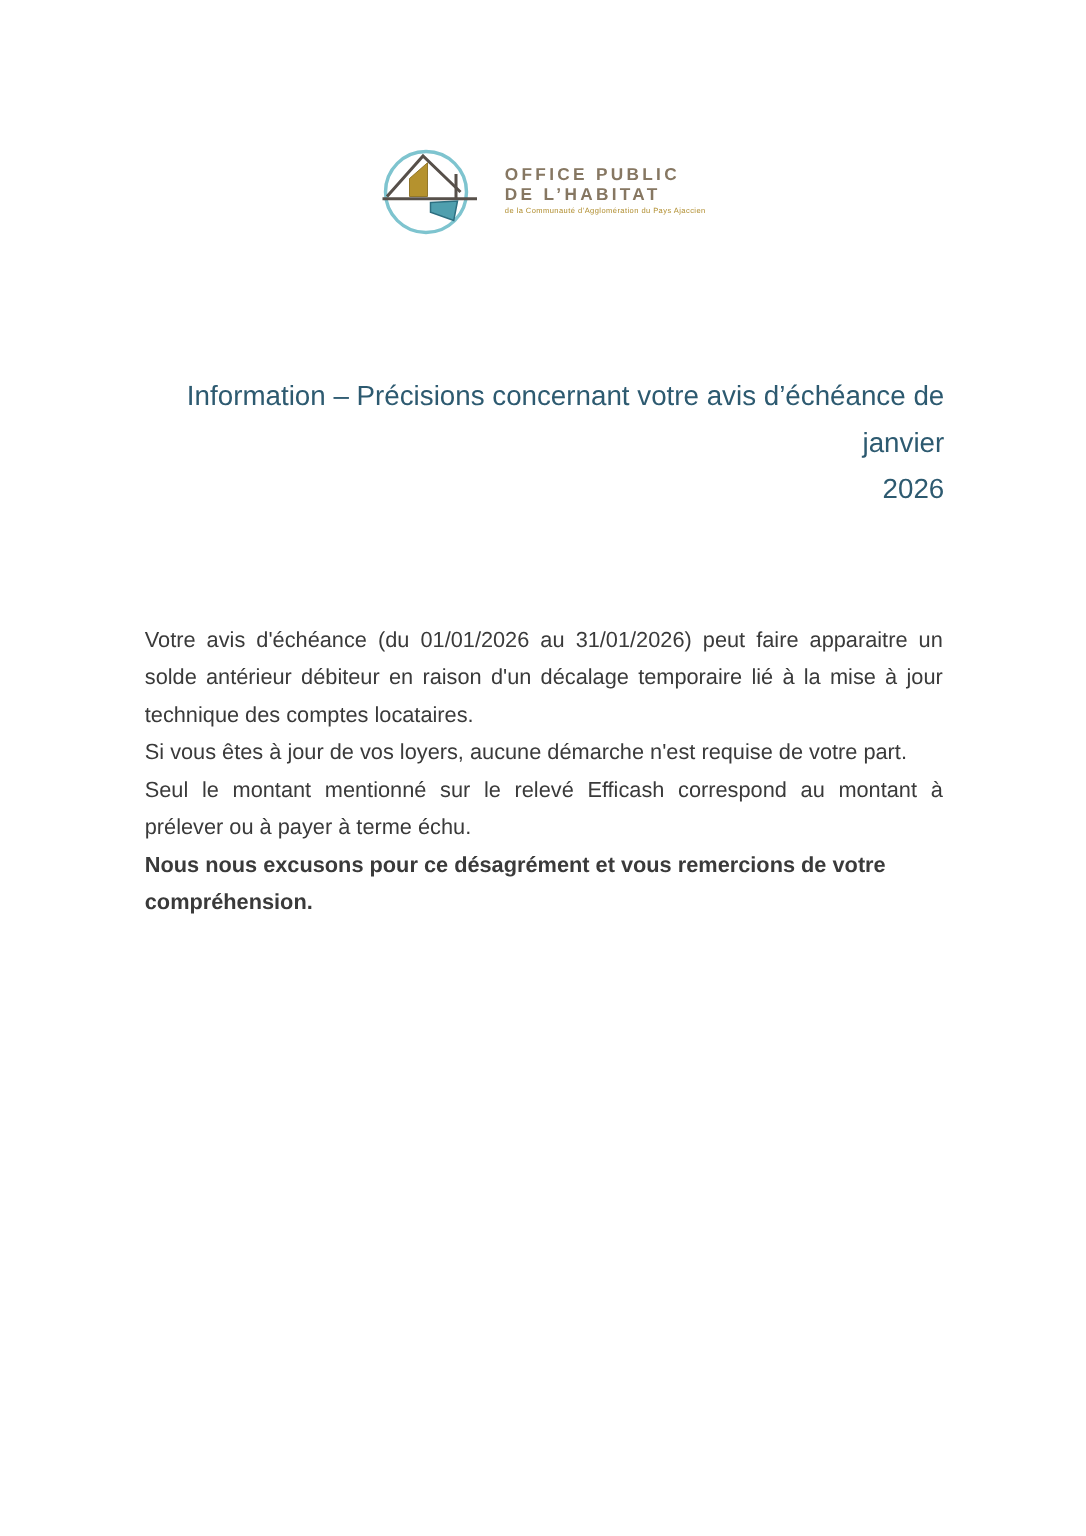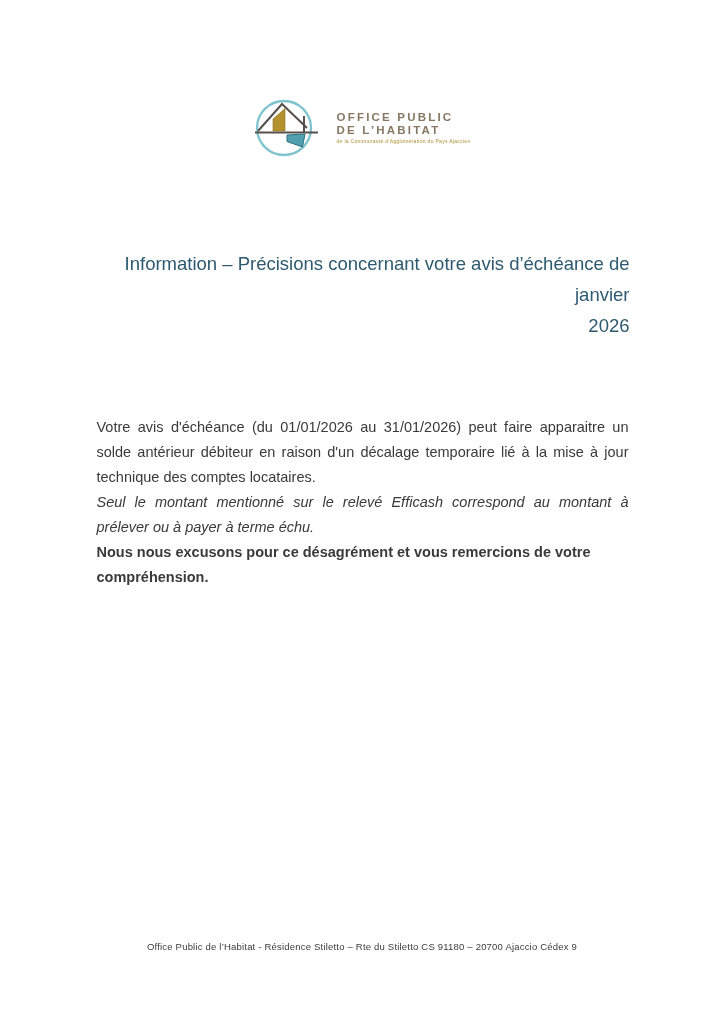--- a/index.html
+++ b/index.html
@@ -43,21 +43,21 @@
   
   .letter-body {
     position:absolute; top:415px; left:90px; right:89px;
     font-size:14.5px; line-height:25px; color:#3a3a3a;
   }
   .letter-body p { margin:0; }
   .salutation { margin:0; }
   .para-1 { margin-top:38px; text-align:justify; }
   .para-2 { margin-top:15px; }
   .para-3a { margin-top:18px; text-align:justify; }
-  .para-3b { margin-top:0; text-align:justify;font-style:italic; }
+  .para-3b { margin-top:0; text-align:justify; }
   .para-4 { margin-top:12px;font-weight:bold; }
   .closing { margin-top:38px; }
 
   
   .letter-footer {
     position:absolute; top:941px; left:0; right:0;
     text-align:center;
     font-size:9.5px; letter-spacing:0.2px; color:#3b3b3b;
   }
 </style>
@@ -82,19 +82,19 @@
     </div>
   </div>
 
   <h1 class="letter-title">
     <span>Information – Précisions concernant votre avis d’échéance de janvier</span><br>
     <span>2026</span>
   </h1>
 
   <div class="letter-body">
     <p class="para-1">Votre avis d'échéance (du 01/01/2026 au 31/01/2026) peut faire apparaitre un solde antérieur débiteur en raison d'un décalage temporaire lié à la mise à jour technique des comptes locataires.</p>
+    <p class="para-2">Si vous êtes à jour de vos loyers, aucune démarche n'est requise de votre part.</p>
     <p class="para-3b">Seul le montant mentionné sur le relevé Efficash correspond au montant à prélever ou à payer à terme échu.</p>
     <p class="para-4">Nous nous excusons pour ce désagrément et vous remercions de votre compréhension.</p>
   </div>
 
-  <div class="letter-footer">Office Public de l’Habitat - Résidence Stiletto – Rte du Stiletto CS 91180 – 20700 Ajaccio Cédex 9</div>
 
 </div>
 
 </body></html>

